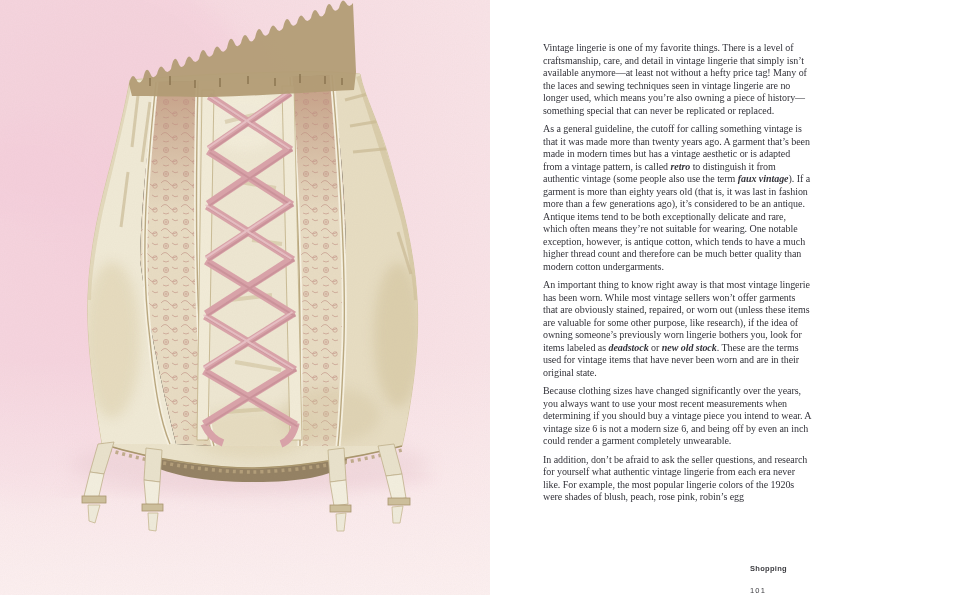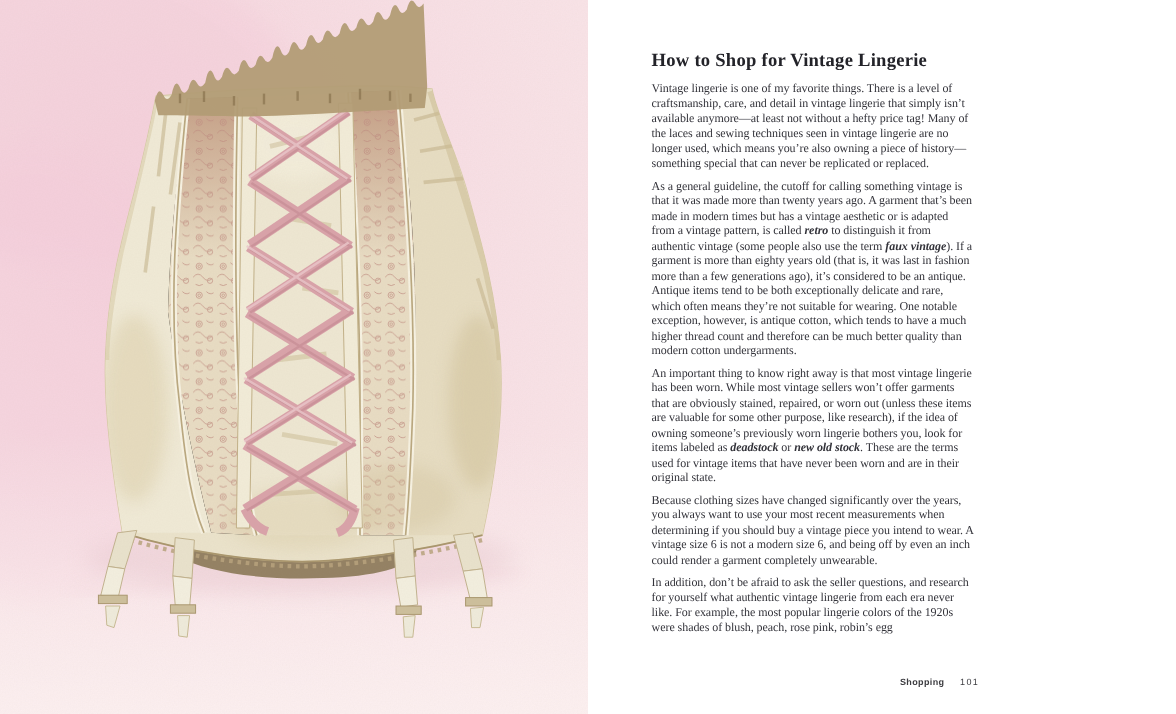--- a/index.html
+++ b/index.html
@@ -8,21 +8,21 @@
   .left-page{position:absolute;left:0;top:0;width:490px;height:595px;}
   .left-page svg{display:block;}
   .right-page{position:absolute;left:490px;top:0;width:490px;height:595px;background:#ffffff;}
   .text-col{position:absolute;left:53px;top:42px;width:268px;color:#33333a;}
   .chapter-title{font-size:15.5px;font-weight:bold;letter-spacing:.2px;color:#232329;
                  margin:0 0 9px 0;line-height:1.15;}
   .text-col p{margin:0 0 6px 0;font-size:10px;line-height:12.5px;letter-spacing:-.05px;
               text-align:left;}
   .text-col em{font-style:italic;font-weight:bold;}
   .page-footer{position:absolute;left:260px;top:564px;display:flex;gap:13px;align-items:baseline;
-               font-family:"Liberation Sans",sans-serif;font-size:7.5px;color:#3c3c40;}
+               font-family:"Liberation Sans",sans-serif;font-size:7.5px;color:#3c3c40;flex-direction:column;}
   .page-footer .sec{font-weight:bold;letter-spacing:.3px;}
   .page-footer .num{letter-spacing:1.2px;text-align:right;}
 </style>
 </head>
 <body>
 
 <div class="spread">
 
   <div class="left-page">
     <svg width="490" height="595" viewBox="0 0 490 595" role="img" aria-label="Watercolor painting of a cream vintage high-waist girdle with tan lace side panels, pink criss-cross ribbon lacing down the front and four garter straps, on a soft pink watercolor background">
@@ -239,21 +239,20 @@
           <path d="M392,507 L403,506 L400,523 L393,523 Z" fill="#efebdb" stroke="#c6b890"></path>
         </g>
       </g>
 
       <rect width="490" height="595" filter="url(#grain)"></rect>
     </svg>
   </div>
 
   <div class="right-page">
     <div class="text-col">
-      <h1 class="chapter-title">How to Shop for Vintage Lingerie</h1>
       <p><span>Vintage lingerie is one of my favorite things. There is a level of craftsmanship, care, and detail in vintage lingerie that simply isn’t available anymore—at least not without a hefty price tag! Many of the laces and sewing techniques seen in vintage lingerie are no longer used, which means you’re also owning a piece of history—something special that can never be replicated or replaced.</span></p>
       <p><span>As a general guideline, the cutoff for calling something vintage is that it was made more than twenty years ago. A garment that’s been made in modern times but has a vintage aesthetic or is adapted from a vintage pattern, is called </span><em>retro</em><span> to distinguish it from authentic vintage (some people also use the term </span><em>faux vintage</em><span>). If a garment is more than eighty years old (that is, it was last in fashion more than a few generations ago), it’s considered to be an antique. Antique items tend to be both exceptionally delicate and rare, which often means they’re not suitable for wearing. One notable exception, however, is antique cotton, which tends to have a much higher thread count and therefore can be much better quality than modern cotton undergarments.</span></p>
       <p><span>An important thing to know right away is that most vintage lingerie has been worn. While most vintage sellers won’t offer garments that are obviously stained, repaired, or worn out (unless these items are valuable for some other purpose, like research), if the idea of owning someone’s previously worn lingerie bothers you, look for items labeled as </span><em>deadstock</em><span> or </span><em>new old stock</em><span>. These are the terms used for vintage items that have never been worn and are in their original state.</span></p>
       <p><span>Because clothing sizes have changed significantly over the years, you always want to use your most recent measurements when determining if you should buy a vintage piece you intend to wear. A vintage size 6 is not a modern size 6, and being off by even an inch could render a garment completely unwearable.</span></p>
       <p><span>In addition, don’t be afraid to ask the seller questions, and research for yourself what authentic vintage lingerie from each era never like. For example, the most popular lingerie colors of the 1920s were shades of blush, peach, rose pink, robin’s egg</span></p>
     </div>
     <div class="page-footer">
       <span class="sec">Shopping</span>
       <span class="num">101</span>
     </div>

